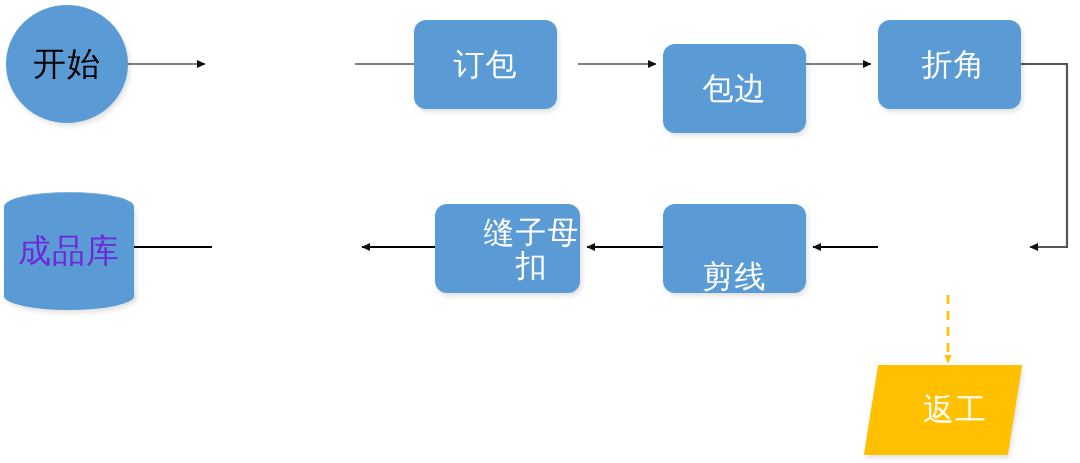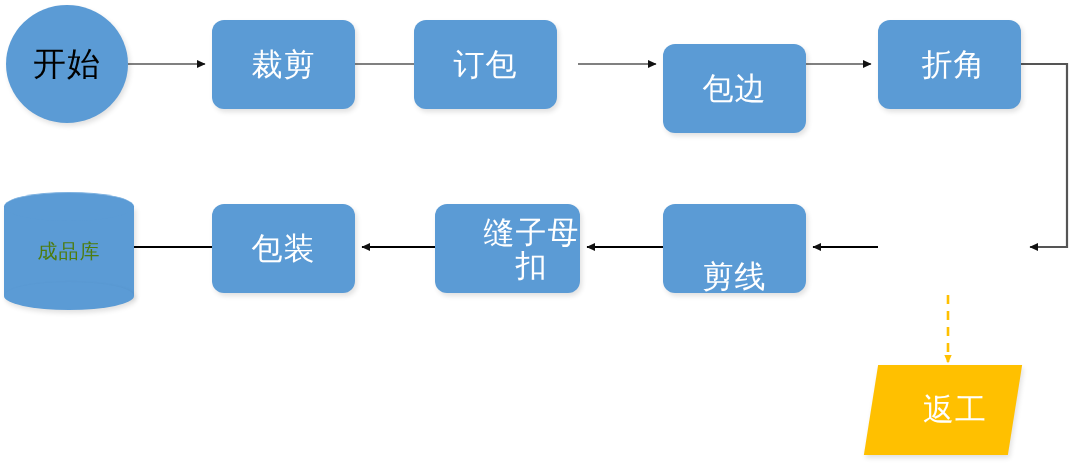--- a/index.html
+++ b/index.html
@@ -44,22 +44,22 @@
   }
   .terminator {
     border-radius: 50%;
     background: #5B9BD5;
     color: #000000;
     font-size: 33px;
     letter-spacing: 1px;
     box-shadow: 2px 3px 5px rgba(0,0,0,0.12);
   }
   .cylinder {
-    color: #4d7c0f;
-    font-size: 20px;
+    color: #6d28d9;
+    font-size: 33px;
     letter-spacing: 1px;
     background: transparent;
   }
   .cyl-body {
     position: absolute;
     left: 0;
     top: 14px;
     width: 100%;
     height: calc(100% - 28px);
     background: #5B9BD5;
@@ -148,23 +148,20 @@
     <line x1="435" y1="247" x2="362" y2="247" stroke="#000000" stroke-width="2.2" marker-end="url(#ah-left)"></line>
     <line x1="212" y1="247" x2="133" y2="247" stroke="#000000" stroke-width="2.2"></line>
 
     <line x1="948" y1="295" x2="948" y2="362" stroke="#FFC000" stroke-width="2.6" stroke-dasharray="9 7" marker-end="url(#ah-orange)"></line>
   </svg>
 
   <div class="node terminator" style="left:6px; top:5px; width:122px; height:118px;">
     <span>开始</span>
   </div>
 
-  <div class="node proc" style="left:212px; top:20px; width:143px; height:89px;">
-    <span>裁剪</span>
-  </div>
 
   <div class="node proc" style="left:414px; top:20px; width:143px; height:89px;">
     <span>订包</span>
   </div>
 
   <div class="node proc" style="left:663px; top:20px; width:143px; height:89px;margin-top:24px;">
     <span>包边</span>
   </div>
 
   <div class="node proc" style="left:878px; top:20px; width:143px; height:89px;padding-left:8px;">
@@ -173,23 +170,20 @@
 
 
   <div class="node proc" style="left:663px; top:204px; width:143px; height:89px;align-items:flex-end;">
     <span>剪线</span>
   </div>
 
   <div class="node proc" style="left:435px; top:204px; width:145px; height:89px;padding-left:48px;">
     <span>缝子母扣</span>
   </div>
 
-  <div class="node proc" style="left:212px; top:204px; width:143px; height:89px;">
-    <span>包装</span>
-  </div>
 
   <div class="node cylinder" style="left:4px; top:192px; width:130px; height:118px;">
     <span class="cyl-body"></span>
     <span class="cyl-bottom"></span>
     <span class="cyl-top"></span>
     <span class="cyl-label">成品库</span>
   </div>
 
   <div class="rework-wrap" style="left:871px; top:365px; width:144px; height:90px;">
     <span class="rework-shape"></span>

